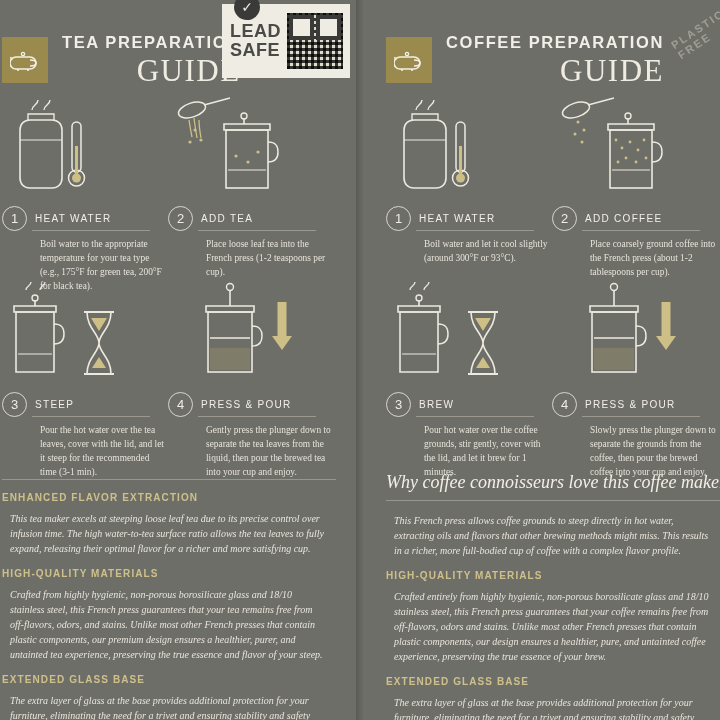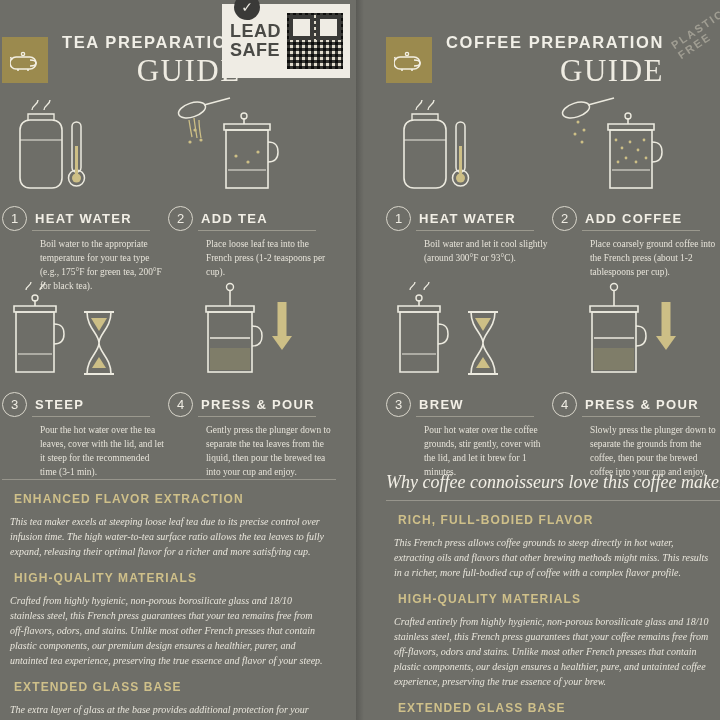--- a/index.html
+++ b/index.html
@@ -148,22 +148,22 @@
   .num {
     width: 25px; height: 25px; min-width: 25px;
     border-radius: 50%;
     border: 1.3px solid #d9d6cb;
     color: #efece3;
     font-size: 13px;
     display: flex; align-items: center; justify-content: center;
   }
   .step-title {
     color: #f2efe6;
-    font-size: 13px;
-    font-weight: 700;
+    font-size: 10px;
+    font-weight: 400;
     letter-spacing: 1.3px;
     white-space: nowrap;
   }
   .ttl-rule {
     position: absolute;
     top: 134px; left: 30px;
     width: 118px; height: 1px;
     background: #b9b6a9;
     opacity: .6;
   }
@@ -192,22 +192,22 @@
     white-space: nowrap;
   }
   .why-rule {
     margin-top: 7px;
     height: 1px;
     background: #b9b6a9;
     opacity: .55;
   }
   .block { margin-top: 12px; }
   .block h4 {
-    margin: 0 0 3px 12px;
-    font-size: 12px;
+    margin: 0 0 3px 0;
+    font-size: 10px;
     letter-spacing: 1.1px;
     font-weight: 700;
     color: #cfc08a;
   }
   .block p {
     margin: 8px;
     font-family: "Liberation Serif", serif;
     font-style: italic;
     font-size: 10px;
     line-height: 1.5;
@@ -500,21 +500,20 @@
             <div class="step-body">Slowly press the plunger down to separate the grounds from the coffee, then pour the brewed coffee into your cup and enjoy.</div>
           </div>
         </div>
       </div>
 
       <div class="why">
         <div class="why-title">Why coffee connoisseurs love this coffee maker</div>
         <div class="why-rule"></div>
 
         <div class="block">
-          <h4>RICH, FULL-BODIED FLAVOR</h4>
           <p>This French press allows coffee grounds to steep directly in hot water, extracting oils and flavors that other brewing methods might miss. This results in a richer, more full-bodied cup of coffee with a complex flavor profile.</p>
         </div>
         <div class="block">
           <h4>HIGH-QUALITY MATERIALS</h4>
           <p>Crafted entirely from highly hygienic, non-porous borosilicate glass and 18/10 stainless steel, this French press guarantees that your coffee remains free from off-flavors, odors and stains. Unlike most other French presses that contain plastic components, our design ensures a healthier, pure, and untainted coffee experience, preserving the true essence of your brew.</p>
         </div>
         <div class="block">
           <h4>EXTENDED GLASS BASE</h4>
           <p>The extra layer of glass at the base provides additional protection for your furniture, eliminating the need for a trivet and ensuring stability and safety during use.</p>
         </div>

